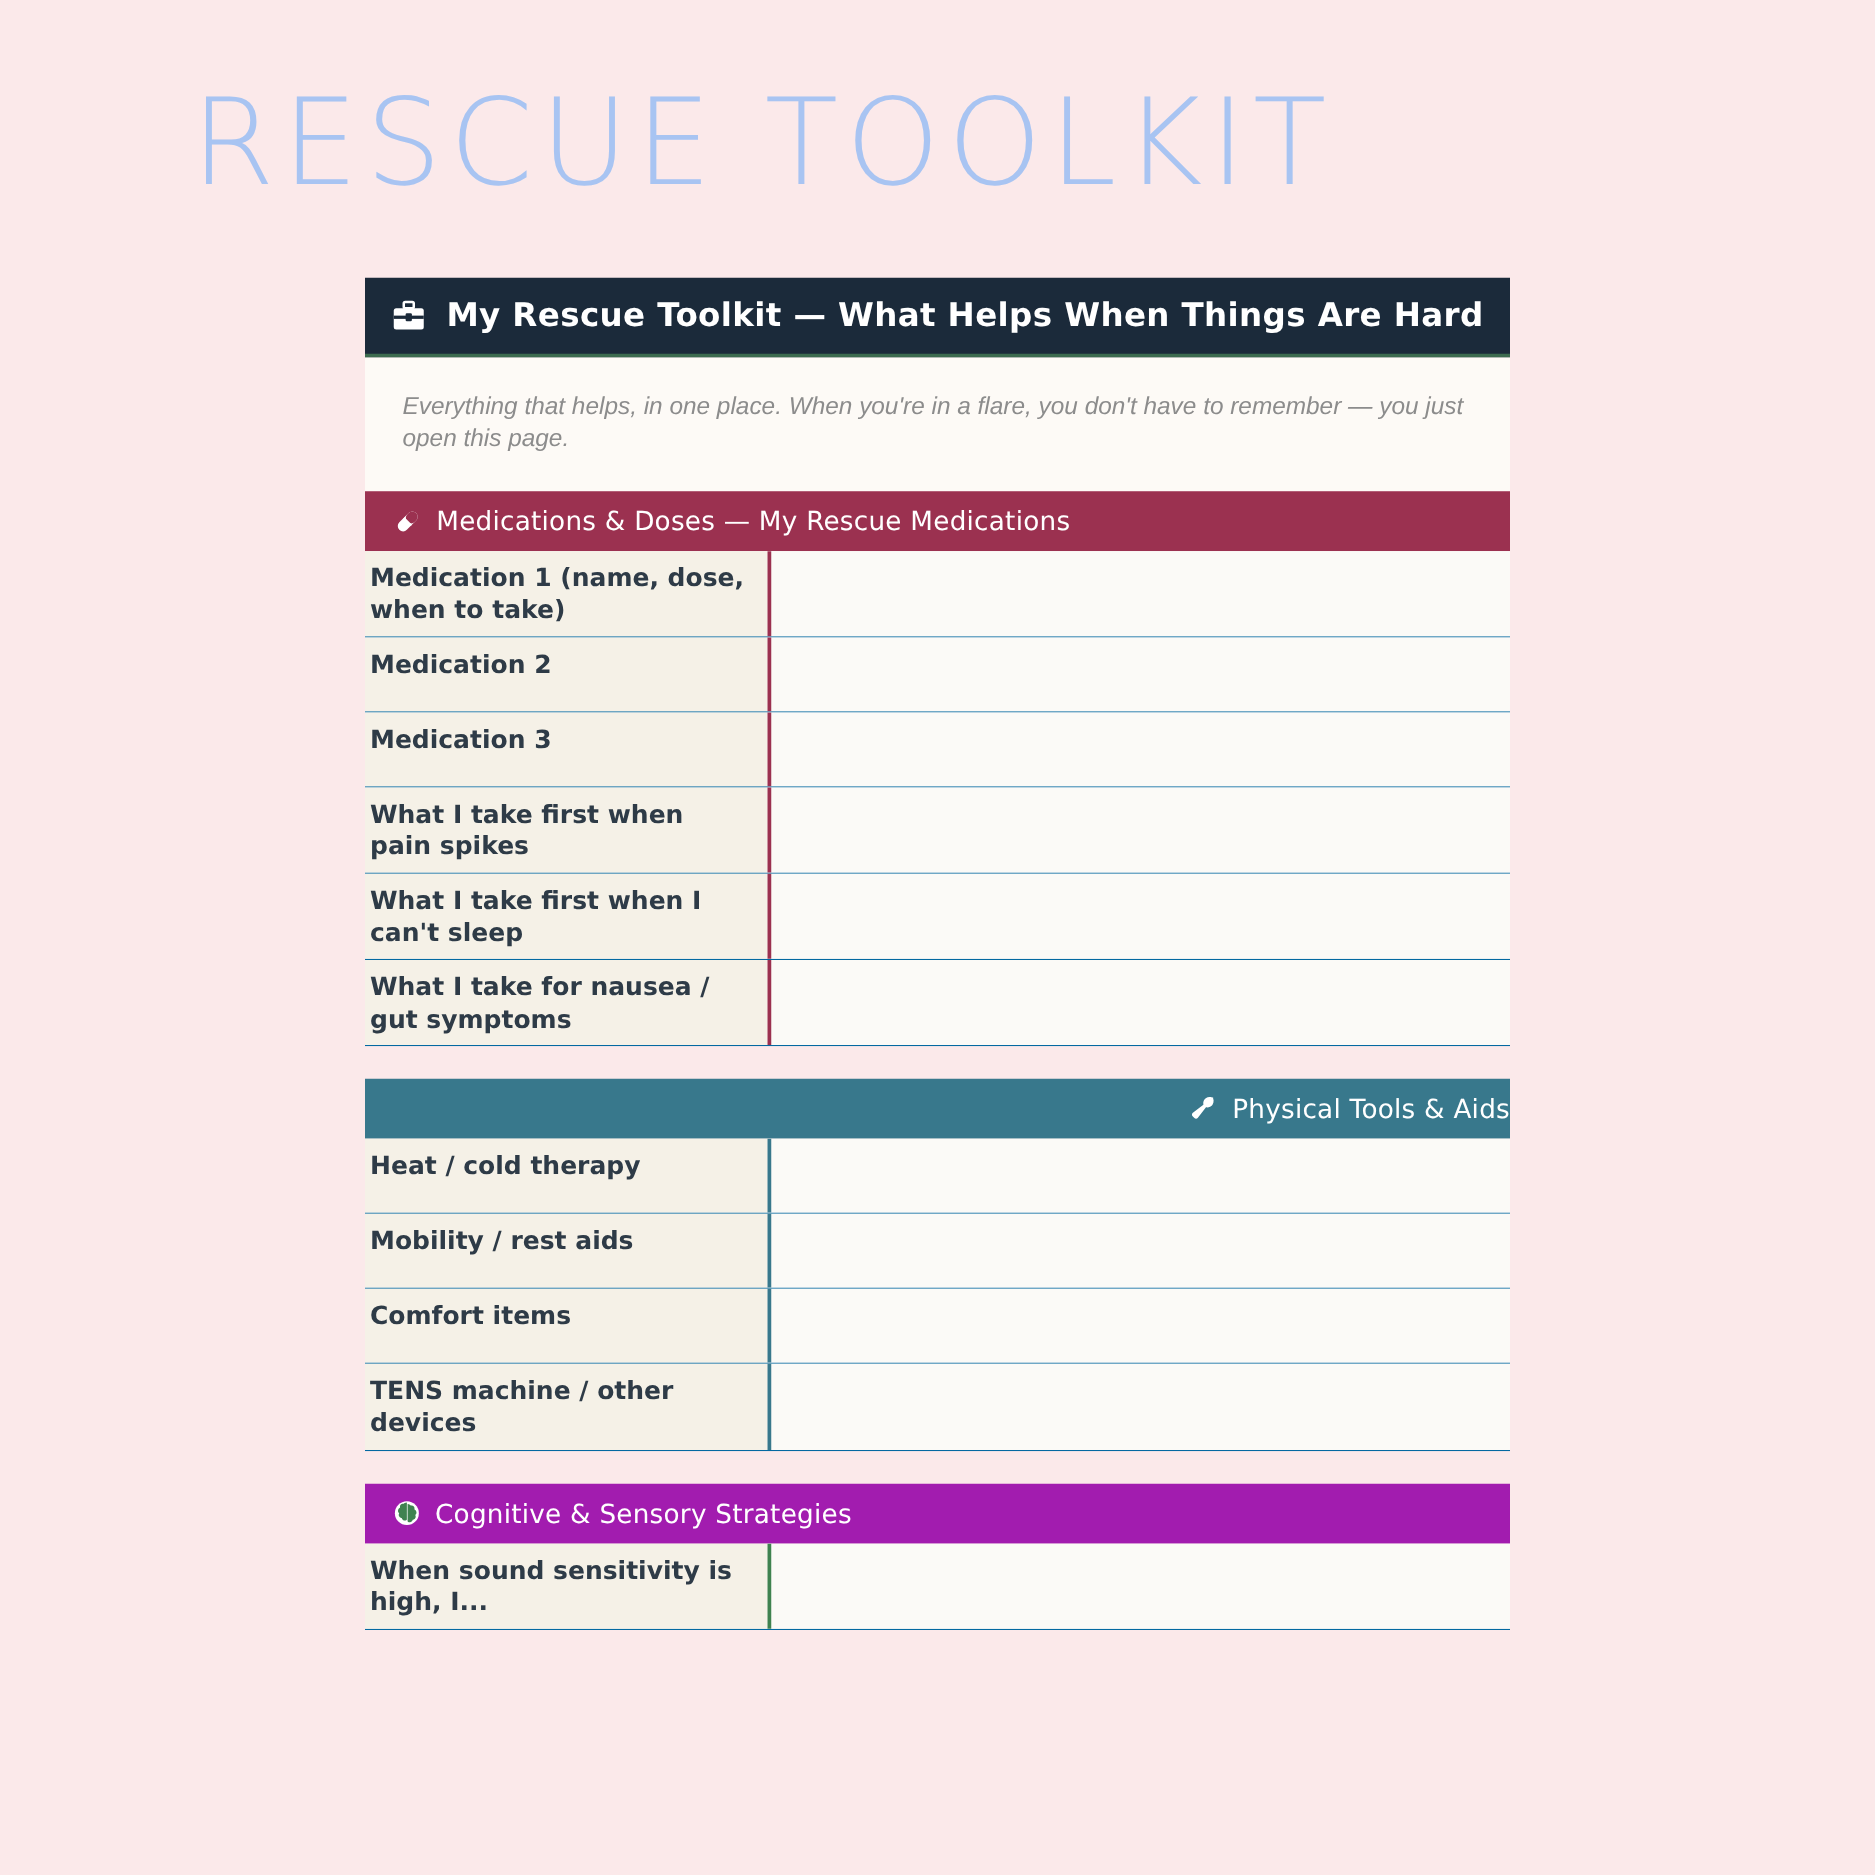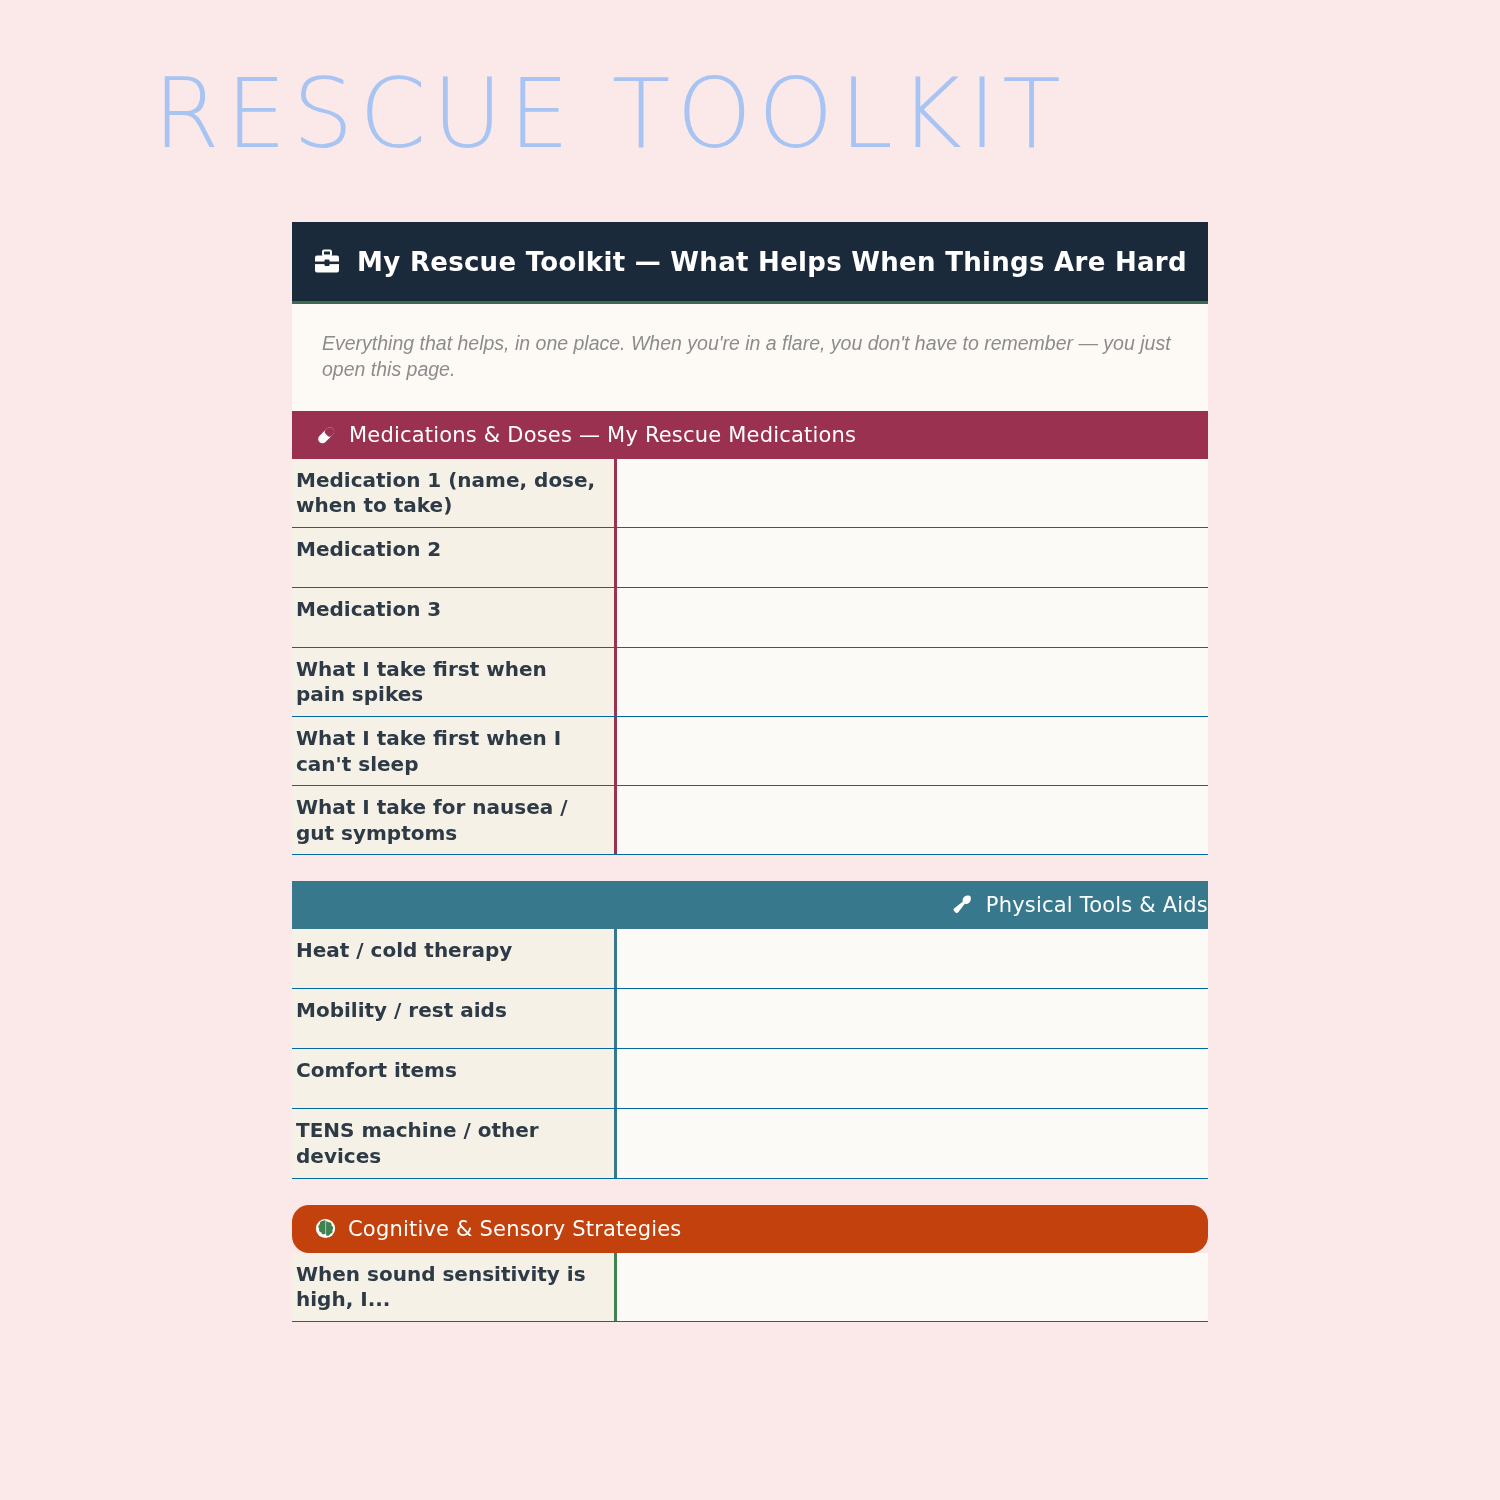--- a/index.html
+++ b/index.html
@@ -35,21 +35,21 @@
     top: 222px;
     width: 916px;
     height: 1164px;
     overflow: hidden;
     background: transparent;
   }
 
   
   .titlebar {
     background: #1b2a3a;
-    height: 82px;
+    height: 64px;
     display: flex;
     align-items: center;
     justify-content: center;
     border-bottom: 3px solid #3c6b4f;
     box-sizing: border-box;
   }
   .titlebar .tb-icon {
     margin-right: 16px;
     display: flex;
     align-items: center;
@@ -92,21 +92,21 @@
     font-family: "DejaVu Sans", sans-serif;
     letter-spacing: 0.2px;
   }
   .section-head .sh-icon {
     margin-right: 11px;
     display: flex;
     align-items: center;
   }
   .sec-med  { background: #9b3150; }
   .sec-phys { background: #38788c; justify-content: flex-end; }
-  .sec-cog  { background: #c2410c; border-radius: 17px; }
+  .sec-cog  { background: #a21caf; }
 
   
   .rows { background: #fdfaf6; }
   .row {
     display: flex;
     align-items: stretch;
     min-height: 59px;
     border-bottom: 1px solid #0369a1;
   }
   .row .label {

